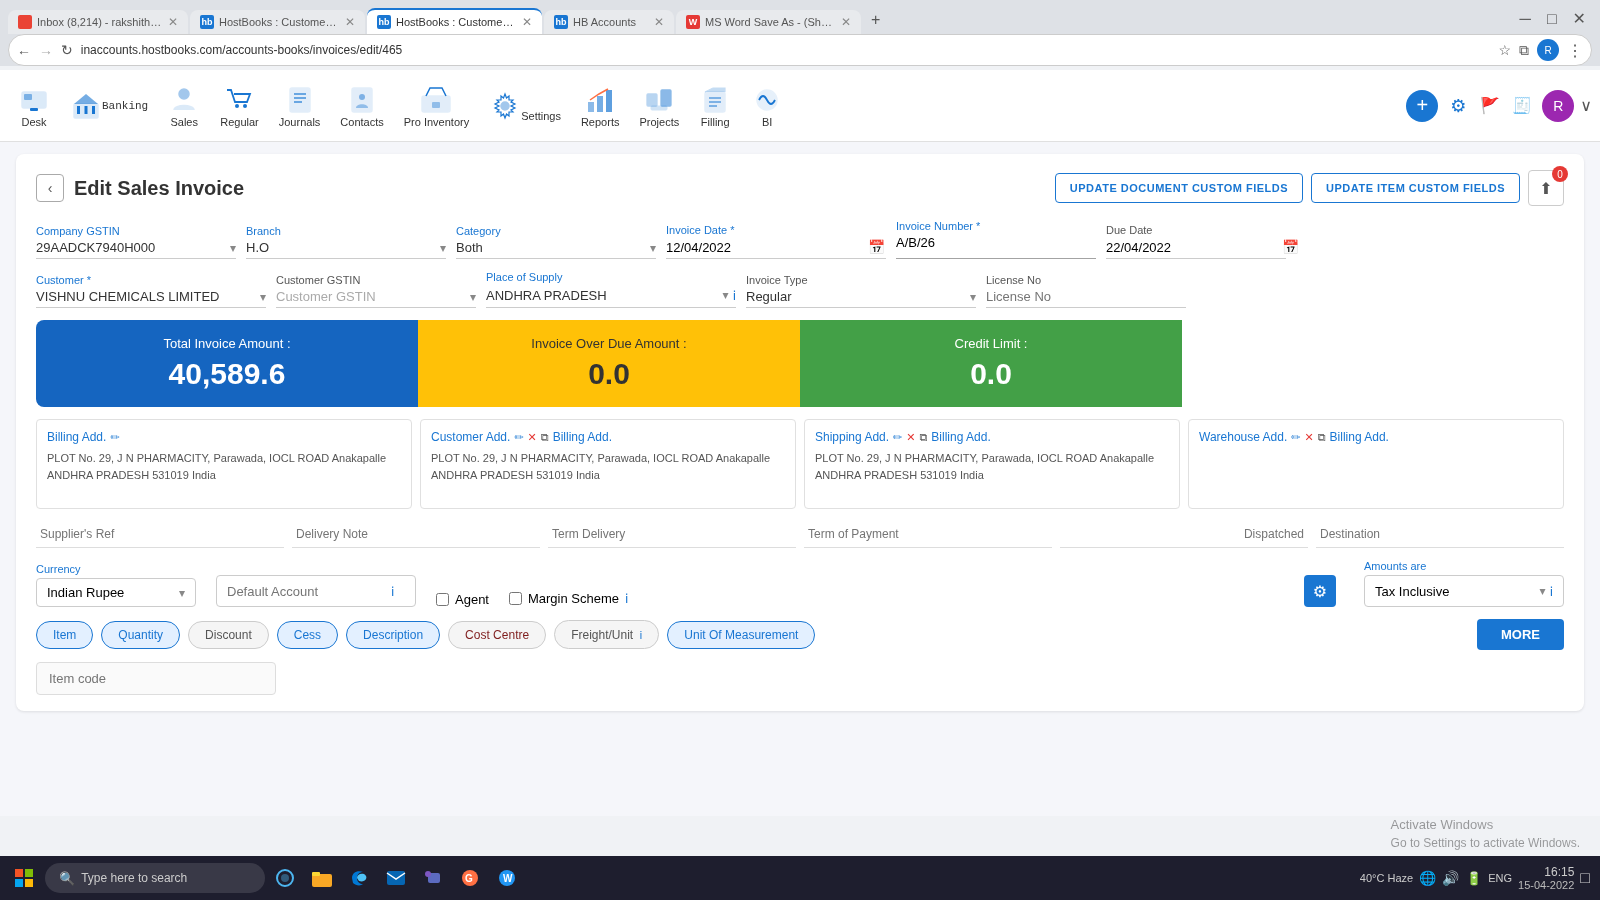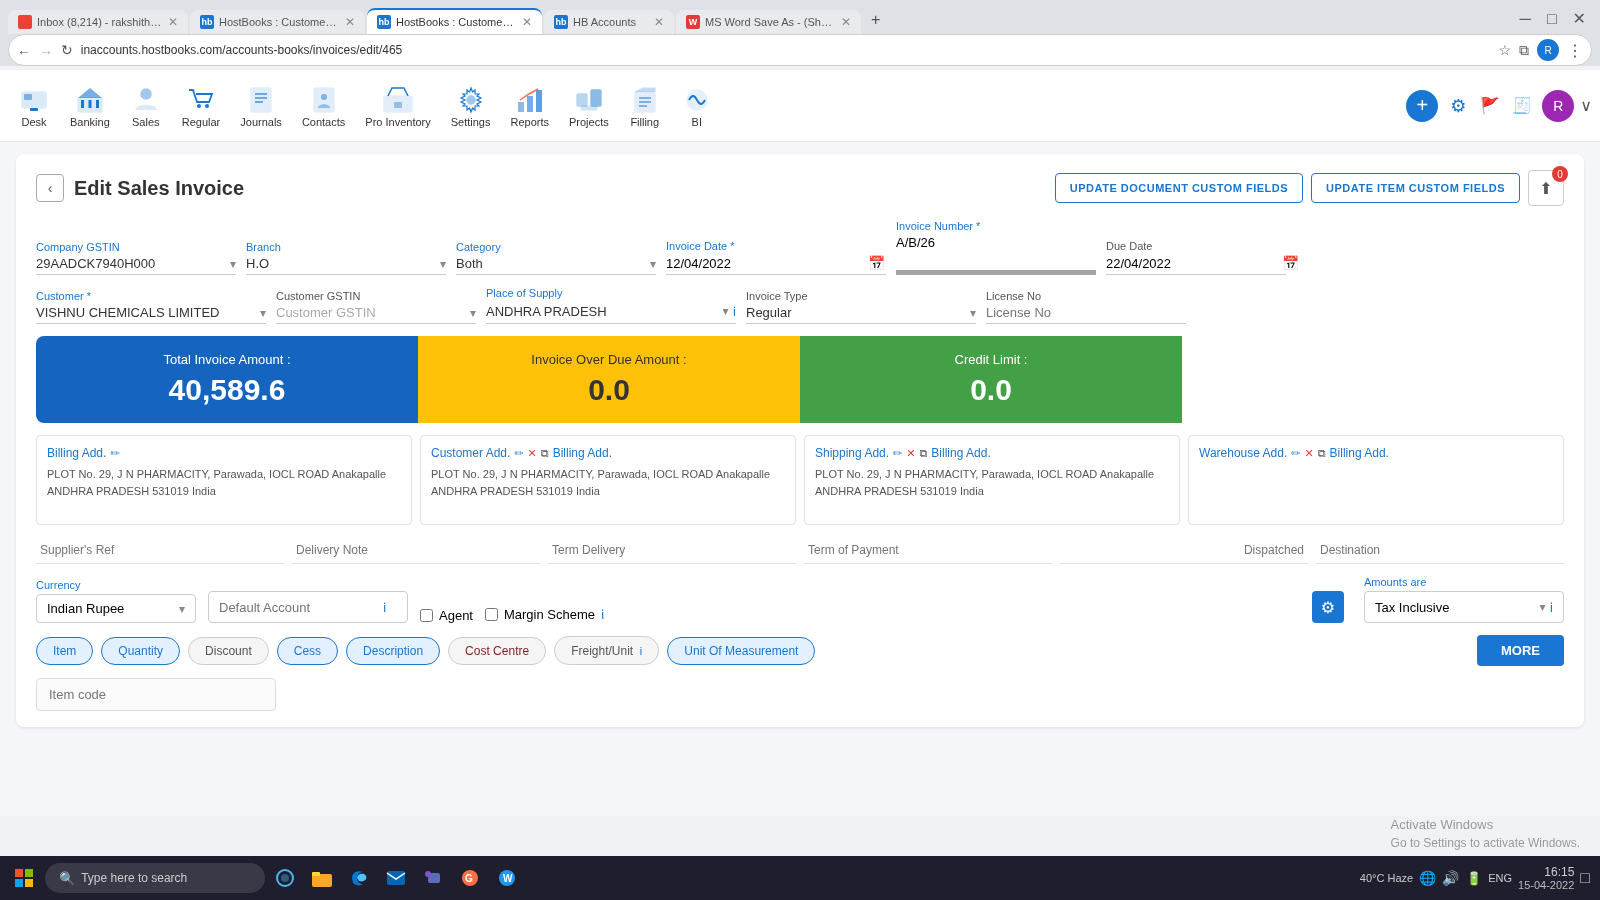--- a/index.html
+++ b/index.html
@@ -59,21 +59,21 @@
 
 <div style="background:#fff; display:flex; align-items:center; padding:0 8px; border-bottom:1px solid #e0e0e0; height:72px;">
   <div style="display:flex;flex-direction:column;align-items:center;padding:8px 10px;cursor:pointer;border-radius:6px;">
     <svg width="32" height="32" viewBox="0 0 32 32" fill="none">
       <rect x="4" y="8" width="24" height="16" rx="2" fill="#1976d2" opacity="0.15" stroke="#1976d2" stroke-width="1.5"></rect>
       <rect x="12" y="24" width="8" height="3" rx="1" fill="#1976d2"></rect>
       <rect x="6" y="10" width="8" height="6" rx="1" fill="#1976d2" opacity="0.5"></rect>
     </svg>
     <span style="font-size:11px;color:#333;">Desk</span>
   </div>
-  <div style="display:flex;flex-direction:column;align-items:center;padding:8px 10px;cursor:pointer;border-radius:6px;">
+  <div style="display:flex;flex-direction:row;align-items:center;padding:8px 10px;cursor:pointer;border-radius:6px;font-family:Liberation Mono, monospace;">
     <svg width="32" height="32" viewBox="0 0 32 32">
       <rect x="4" y="14" width="24" height="14" rx="1" fill="#1976d2" opacity="0.15" stroke="#1976d2" stroke-width="1.5"></rect>
       <polygon points="16,4 4,14 28,14" fill="#1976d2" opacity="0.6"></polygon>
       <rect x="7" y="16" width="3" height="8" fill="#1976d2"></rect>
       <rect x="14.5" y="16" width="3" height="8" fill="#1976d2"></rect>
       <rect x="22" y="16" width="3" height="8" fill="#1976d2"></rect>
     </svg>
     <span style="font-size:11px;color:#333;">Banking</span>
   </div>
   <div style="display:flex;flex-direction:column;align-items:center;padding:8px 10px;cursor:pointer;border-radius:6px;">
@@ -109,21 +109,21 @@
     <span style="font-size:11px;color:#333;">Contacts</span>
   </div>
   <div style="display:flex;flex-direction:column;align-items:center;padding:8px 10px;cursor:pointer;border-radius:6px;">
     <svg width="36" height="32" viewBox="0 0 36 32">
       <rect x="4" y="12" width="28" height="16" rx="2" fill="#1976d2" opacity="0.12" stroke="#1976d2" stroke-width="1.5"></rect>
       <path d="M8 12 L12 4 L24 4 L28 12" stroke="#1976d2" stroke-width="1.5" fill="none"></path>
       <rect x="14" y="18" width="8" height="6" rx="1" fill="#1976d2" opacity="0.4"></rect>
     </svg>
     <span style="font-size:11px;color:#333;">Pro Inventory</span>
   </div>
-  <div style="display:flex;flex-direction:column;align-items:center;padding:8px 10px;cursor:pointer;border-radius:6px;">
+  <div style="display:flex;flex-direction:row;align-items:flex-end;padding:8px 10px;cursor:pointer;border-radius:6px;">
     <svg width="32" height="32" viewBox="0 0 32 32">
       <circle cx="16" cy="16" r="4" fill="#1976d2" opacity="0.4" stroke="#1976d2" stroke-width="1.5"></circle>
       <path d="M16 4 L17.5 8 L20 6 L20 10 L24 10 L22 12 L26 14 L22 16 L26 18 L22 20 L24 22 L20 22 L20 26 L17.5 24 L16 28 L14.5 24 L12 26 L12 22 L8 22 L10 20 L6 18 L10 16 L6 14 L10 12 L8 10 L12 10 L12 6 L14.5 8 Z" fill="none" stroke="#1976d2" stroke-width="1.2"></path>
     </svg>
     <span style="font-size:11px;color:#333;">Settings</span>
   </div>
   <div style="display:flex;flex-direction:column;align-items:center;padding:8px 10px;cursor:pointer;border-radius:6px;">
     <svg width="32" height="32" viewBox="0 0 32 32">
       <rect x="4" y="18" width="6" height="10" fill="#1976d2" opacity="0.5"></rect>
       <rect x="13" y="12" width="6" height="16" fill="#1976d2" opacity="0.6"></rect>
@@ -208,21 +208,21 @@
       </div>
       <div>
         <div style="font-size:11px;color:#1976d2;margin-bottom:3px;">Invoice Date *</div>
         <div style="display:flex;align-items:center;border-bottom:1px solid #ccc;padding-bottom:3px;">
           <input type="text" value="12/04/2022" style="border: none; font-size: 13px; outline: none; flex: 1 1 0%; background: transparent;">
           <span style="color:#555;cursor:pointer;font-size:14px;">📅</span>
         </div>
       </div>
       <div>
         <div style="font-size:11px;color:#1976d2;margin-bottom:3px;">Invoice Number *</div>
-        <div style="border-bottom:5px solid #a3a3a3;padding-bottom:20px;">
+        <div style="border-bottom:1px solid #a3a3a3;padding-bottom:8px;">
           <input type="text" value="A/B/26" style="border: none; font-size: 13px; outline: none; width: 100%; background: transparent;">
         </div>
       </div>
       <div>
         <div style="font-size:11px;color:#555;margin-bottom:3px;">Due Date</div>
         <div style="display:flex;align-items:center;border-bottom:1px solid #ccc;padding-bottom:3px;">
           <input type="text" value="22/04/2022" style="border: none; font-size: 13px; outline: none; flex: 1 1 0%; background: transparent;">
           <span style="color:#555;cursor:pointer;font-size:14px;">📅</span>
         </div>
       </div>
@@ -327,21 +327,21 @@
 
     <div style="display:grid;grid-template-columns:repeat(6,1fr);gap:8px;margin-bottom:12px;">
       <input type="text" style="border-top: none; border-right: none; border-left: none; border-image: initial; border-bottom: 1px solid rgb(221, 221, 221); padding: 6px 4px; font-size: 12px; color: rgb(136, 136, 136); background: transparent; outline: none; width: 100%;" placeholder="Supplier's Ref">
       <input type="text" style="border-top: none; border-right: none; border-left: none; border-image: initial; border-bottom: 1px solid rgb(221, 221, 221); padding: 6px 4px; font-size: 12px; color: rgb(136, 136, 136); background: transparent; outline: none; width: 100%;" placeholder="Delivery Note">
       <input type="text" style="border-top: none; border-right: none; border-left: none; border-image: initial; border-bottom: 1px solid rgb(221, 221, 221); padding: 6px 4px; font-size: 12px; color: rgb(136, 136, 136); background: transparent; outline: none; width: 100%;" placeholder="Term Delivery">
       <input type="text" style="border-top: none; border-right: none; border-left: none; border-image: initial; border-bottom: 1px solid rgb(221, 221, 221); padding: 6px 4px; font-size: 12px; color: rgb(136, 136, 136); background: transparent; outline: none; width: 100%;" placeholder="Term of Payment">
       <input type="text" style="border-top: none; border-right: none; border-left: none; border-image: initial; border-bottom: 1px solid rgb(221, 221, 221); padding: 6px 4px; font-size: 12px; color: rgb(136, 136, 136); background: transparent; outline: none; width: 100%; text-align: right;" placeholder="Dispatched">
       <input type="text" style="border-top: none; border-right: none; border-left: none; border-image: initial; border-bottom: 1px solid rgb(221, 221, 221); padding: 6px 4px; font-size: 12px; color: rgb(136, 136, 136); background: transparent; outline: none; width: 100%;" placeholder="Destination">
     </div>
 
-    <div style="display:flex;align-items:flex-end;gap:12px;margin-bottom:12px;position:relative;">
+    <div style="display:flex;align-items:flex-end;gap:20px;margin-bottom:12px;position:relative;">
       <div>
         <div style="font-size:11px;color:#1976d2;margin-bottom:3px;">Currency</div>
         <div style="display:flex;align-items:center;border:1px solid #ccc;border-radius:4px;padding:6px 10px;min-width:160px;cursor:pointer;">
           <span style="flex:1;font-size:13px;">Indian Rupee</span>
           <span style="color:#888;font-size:12px;">▾</span>
         </div>
       </div>
       <div style="display:flex;align-items:center;border:1px solid #ccc;border-radius:4px;padding:6px 10px;min-width:200px;color:#aaa;font-size:13px;">
         <input type="text" style="border: none; outline: none; font-size: 13px; color: rgb(170, 170, 170); background: transparent; width: 160px;" placeholder="Default Account">
         <span style="color:#1976d2;margin-left:4px;font-size:13px;">ℹ</span>

